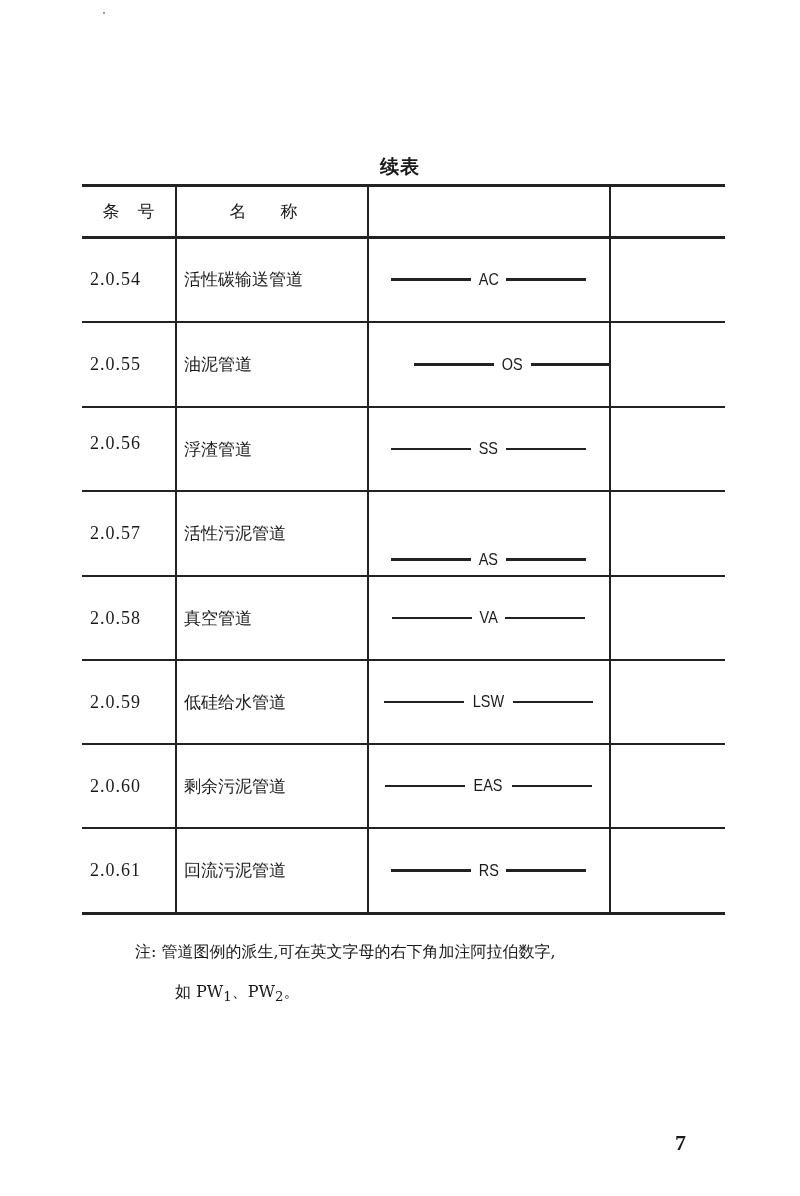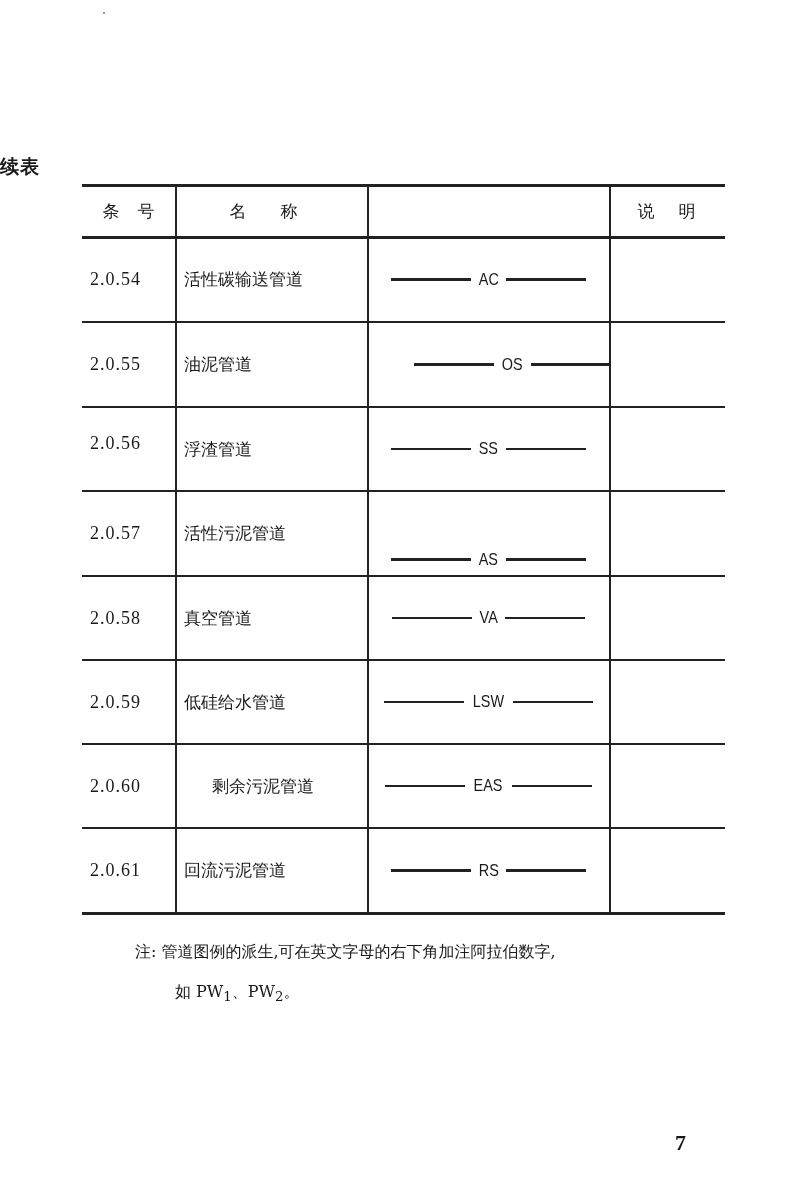--- a/index.html
+++ b/index.html
@@ -2,21 +2,21 @@
 <html><head>
   <meta charset="utf-8">
   <style>
     html, body { margin: 0; padding: 0; }
     body {
       width: 800px; height: 1196px; background: #ffffff; position: relative;
       font-family: "DejaVu Serif", serif; color: #1a1a1a; overflow: hidden;
     }
     .dot { position: absolute; left: 103px; top: 12px; width: 2px; height: 2px; background: #999; }
     .title {
-      position: absolute; left: 0; width: 800px; top: 154px; text-align: left;
+      position: absolute; left: 0; width: 800px; top: 154px; text-align: center;
       font-family: "DejaVu Sans", sans-serif; font-weight: bold; font-size: 19px; letter-spacing: 1px;
     }
     .tbl { position: absolute; left: 82px; top: 184px; width: 643px; }
     .hline { position: absolute; left: 0; width: 643px; background: #222; }
     .vline { position: absolute; width: 1.5px; background: #222; }
     .hdr-cell, .cell {
       position: absolute; display: flex; align-items: center; font-size: 17px;
     }
     .hdr-cell { justify-content: center; font-family: "DejaVu Sans", sans-serif; letter-spacing: 18px; }
     .cell.num { justify-content: flex-start; padding-left: 8px; font-family: "Liberation Serif", serif; font-size: 18px; letter-spacing: 1px;}
@@ -49,21 +49,20 @@
   <div class="hline" style="top:559px;height:1.5px;"></div>
   <div class="hline" style="top:643px;height:1.5px;"></div>
   <div class="hline" style="top:728px;height:3px;"></div>
 
   <div class="vline" style="left:93px;top:3px;height:726px;"></div>
   <div class="vline" style="left:285px;top:3px;height:726px;"></div>
   <div class="vline" style="left:527px;top:3px;height:726px;"></div>
 
   <div class="hdr-cell" style="left:94px;width:191px;top:3px;height:49px;padding-left:18px;box-sizing:border-box;letter-spacing:34px;">名称</div>
   <div class="hdr-cell" style="left:0;width:93px;top:3px;height:49px;padding-left:18px;box-sizing:border-box;">条号</div>
-  <div class="hdr-cell" style="left:528px;width:115px;top:3px;height:49px;padding-left:22px;box-sizing:border-box;letter-spacing:24px;">说明</div>
 
   <div>
     <div class="cell num" style="left:0;width:85px;top:54px;height:83px;">2.0.54</div>
     <div class="cell name" style="left:94px;width:183px;top:54px;height:83px;">活性碳输送管道</div>
     <div class="cell legend" style="left:286px;width:241px;top:54px;height:83px;">
         <span class="leg-line"></span>
         <span class="leg-code">AC</span>
         <span class="leg-line"></span>
       </div>
   </div>
@@ -107,21 +106,21 @@
     <div class="cell num" style="left:0;width:85px;top:477px;height:82px;">2.0.59</div>
     <div class="cell name" style="left:94px;width:183px;top:477px;height:82px;">低硅给水管道</div>
     <div class="cell legend" style="left:286px;width:241px;top:477px;height:82px;">
         <span class="leg-line"></span>
         <span class="leg-code">LSW</span>
         <span class="leg-line"></span>
       </div>
   </div>
   <div>
     <div class="cell num" style="left:0;width:85px;top:561px;height:82px;">2.0.60</div>
-    <div class="cell name" style="left:94px;width:183px;top:561px;height:82px;margin-left:28px;">剩余污泥管道</div>
+    <div class="cell name" style="left:94px;width:183px;top:561px;height:82px;">剩余污泥管道</div>
     <div class="cell legend" style="left:286px;width:241px;top:561px;height:82px;">
         <span class="leg-line"></span>
         <span class="leg-code">EAS</span>
         <span class="leg-line"></span>
       </div>
   </div>
   <div>
     <div class="cell num" style="left:0;width:85px;top:645px;height:83px;">2.0.61</div>
     <div class="cell name" style="left:94px;width:183px;top:645px;height:83px;text-align:right;">回流污泥管道</div>
     <div class="cell legend" style="left:286px;width:241px;top:645px;height:83px;">

